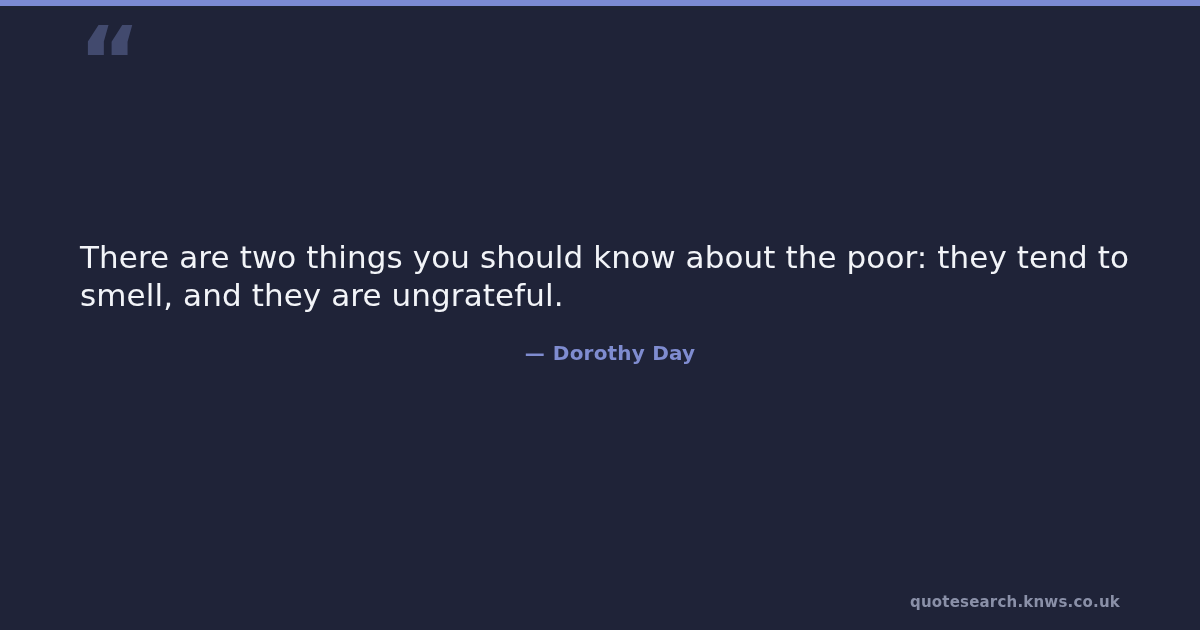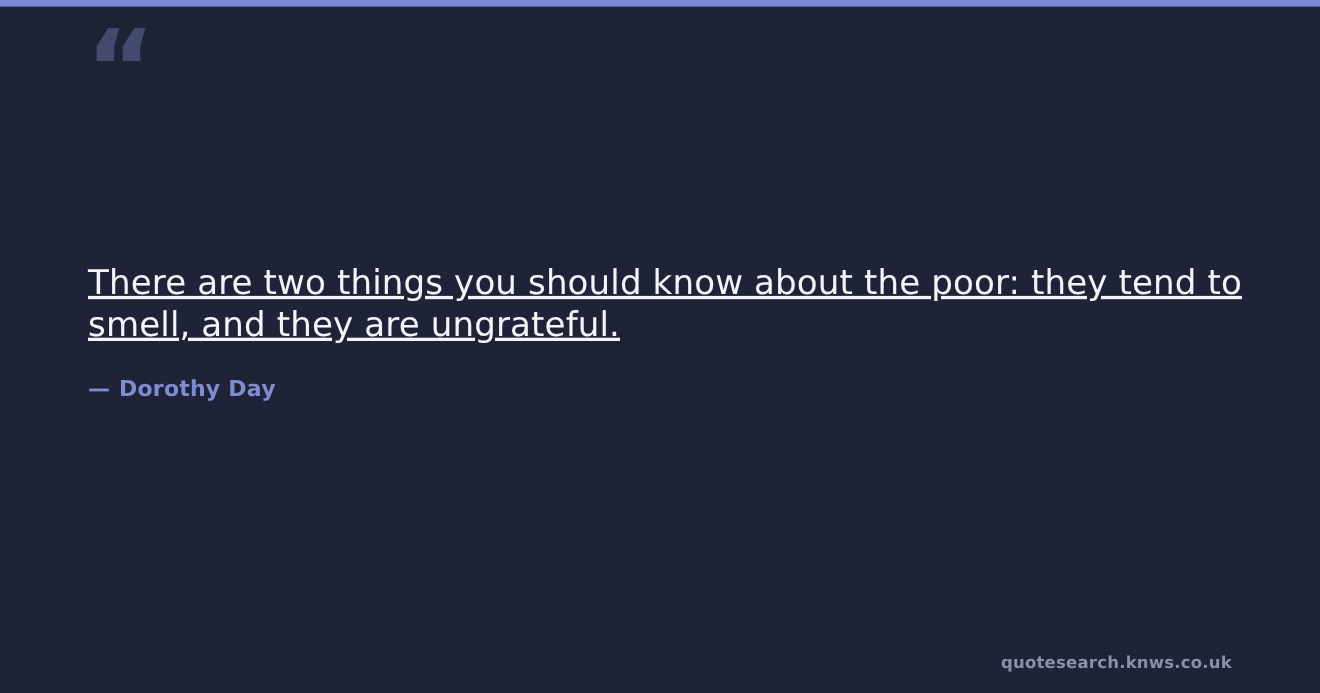--- a/index.html
+++ b/index.html
@@ -55,33 +55,33 @@
   }
 
   .quote-text {
     margin: 0;
     font-family: "DejaVu Sans", sans-serif;
     font-size: 31px;
     font-weight: 400;
     line-height: 38px;
     color: #f2f4f8;
     letter-spacing: 0.1px;
-    text-decoration: underline;
   }
 
   .attribution {
     margin: 0;
     padding-top: 26px;
     font-family: "DejaVu Sans", sans-serif;
     font-size: 20px;
     font-weight: 700;
     line-height: 26px;
     color: #7f8cd0;
     letter-spacing: 0.2px;
     white-space: nowrap;
+    text-align: center;
   }
 
   .attribution .dash {
     margin-right: 8px;
   }
 
   .watermark {
     position: absolute;
     right: 80px;
     bottom: 18px;

